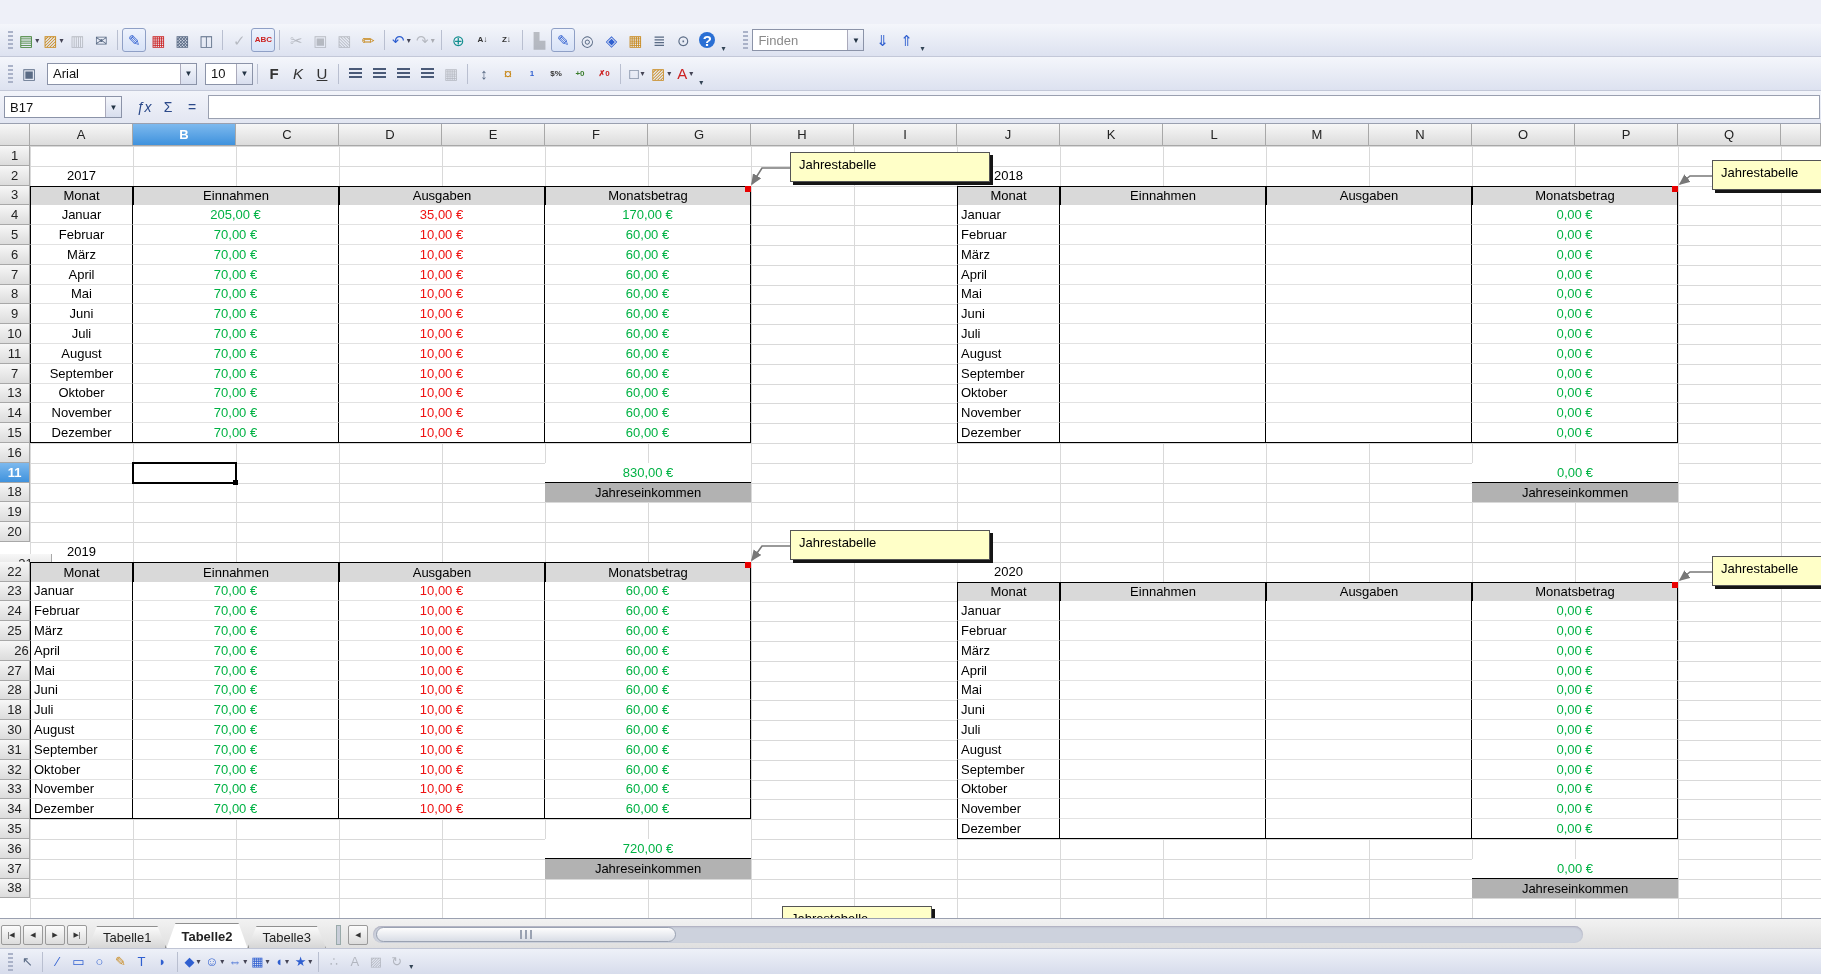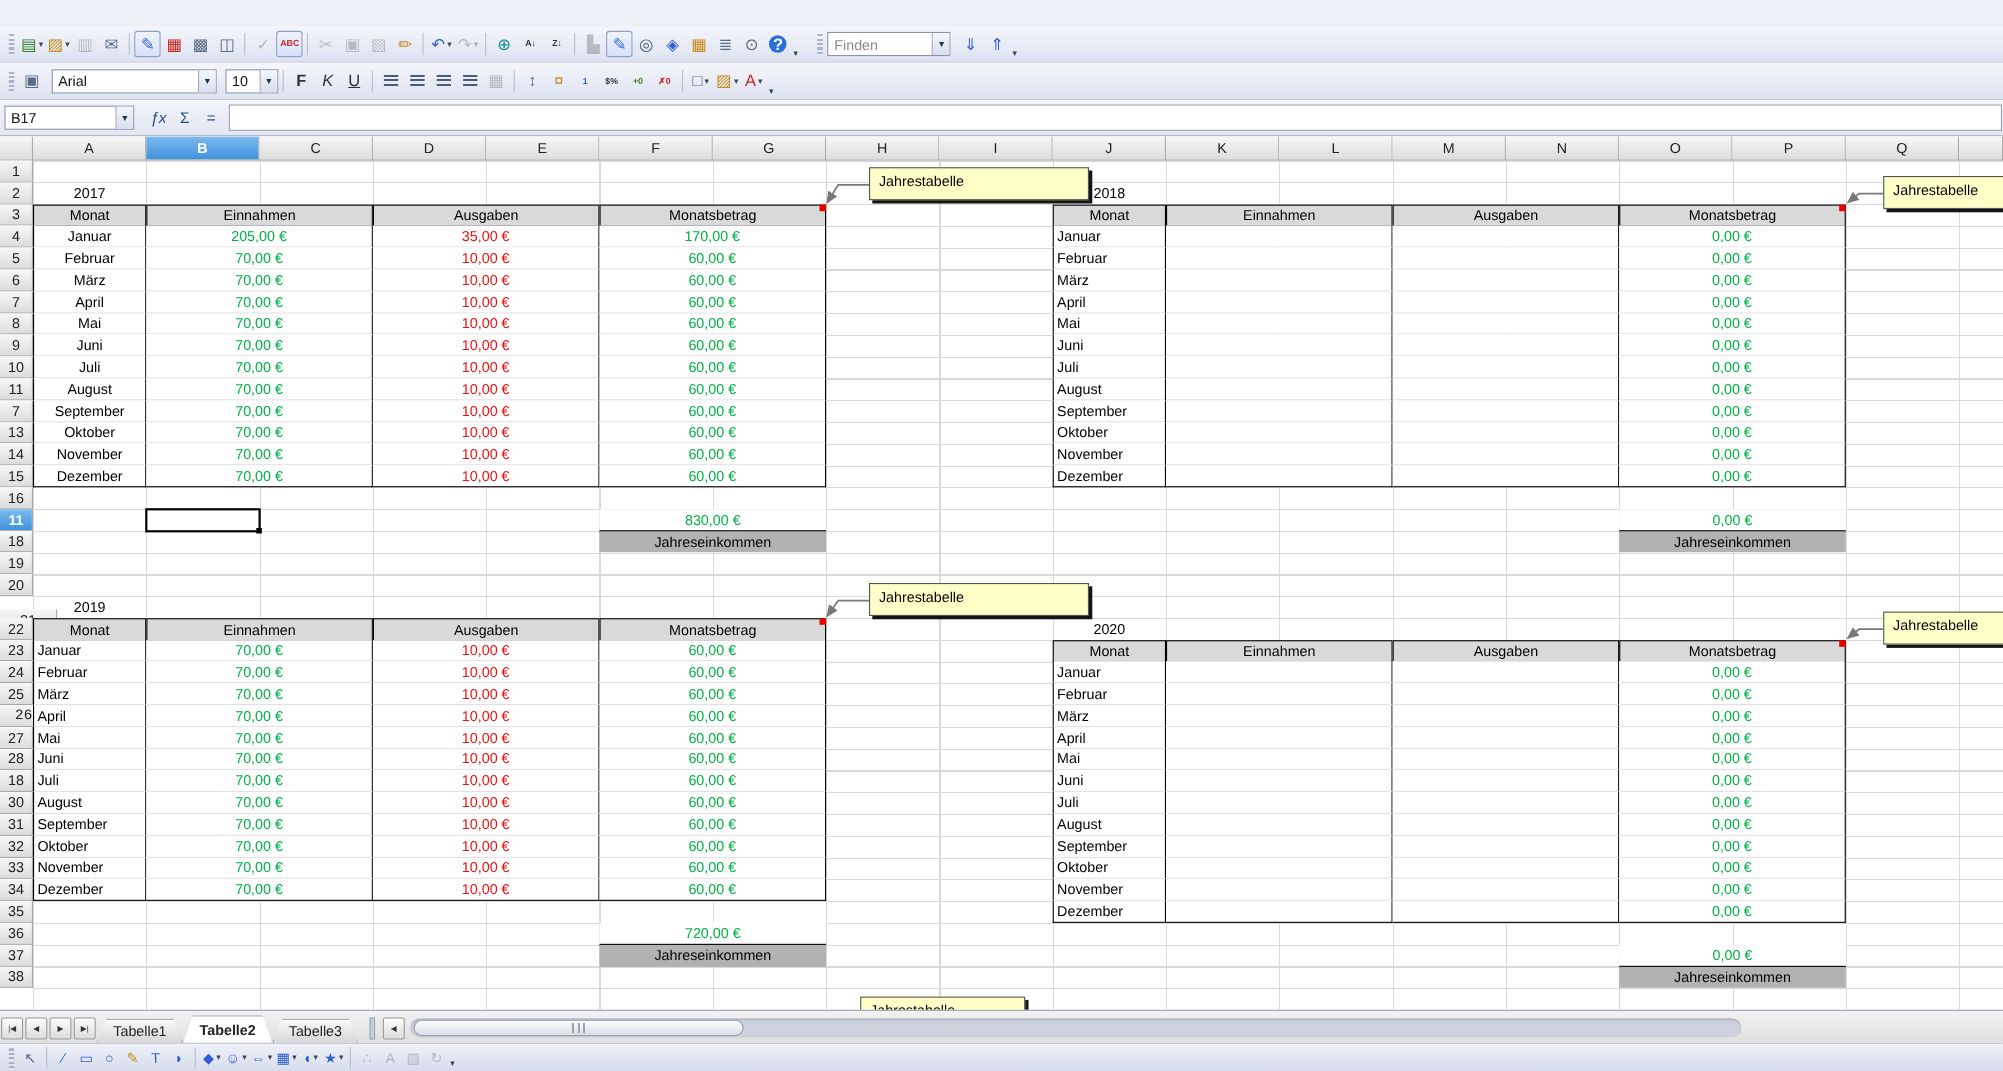--- a/index.html
+++ b/index.html
@@ -372,21 +372,21 @@
       <div class="rowhead" style="left: 0px; top: 319px; width: 30px; height: 19.8px; position: absolute;">16</div>
       <div class="rowhead sel" style="left: 0px; top: 338.8px; width: 30px; height: 19.8px; position: absolute;">11</div>
       <div class="rowhead" style="left: 0px; top: 358.6px; width: 30px; height: 19.8px; position: absolute;">18</div>
       <div class="rowhead" style="left: 0px; top: 378.4px; width: 30px; height: 19.8px; position: absolute;">19</div>
       <div class="rowhead" style="left: 0px; top: 398.2px; width: 30px; height: 19.8px; position: absolute;">20</div>
       <div class="rowhead" style="left: 0px; top: 418px; width: 52px; height: 19.8px; position: absolute; margin-top: 12px;">21</div>
       <div class="rowhead" style="left: 0px; top: 437.8px; width: 30px; height: 19.8px; position: absolute;">22</div>
       <div class="rowhead" style="left: 0px; top: 457.6px; width: 30px; height: 19.8px; position: absolute;">23</div>
       <div class="rowhead" style="left: 0px; top: 477.4px; width: 30px; height: 19.8px; position: absolute;">24</div>
       <div class="rowhead" style="left: 0px; top: 497.2px; width: 30px; height: 19.8px; position: absolute;">25</div>
-      <div class="rowhead" style="left: 0px; top: 517px; width: 44px; height: 19.8px; position: absolute; font-family: Liberation Mono, monospace;">26</div>
+      <div class="rowhead" style="left: 0px; top: 517px; width: 44px; height: 19.8px; position: absolute;">26</div>
       <div class="rowhead" style="left: 0px; top: 536.8px; width: 30px; height: 19.8px; position: absolute;">27</div>
       <div class="rowhead" style="left: 0px; top: 556.6px; width: 30px; height: 19.8px; position: absolute;">28</div>
       <div class="rowhead" style="left: 0px; top: 576.4px; width: 30px; height: 19.8px; position: absolute;">18</div>
       <div class="rowhead" style="left: 0px; top: 596.2px; width: 30px; height: 19.8px; position: absolute;">30</div>
       <div class="rowhead" style="left: 0px; top: 616px; width: 30px; height: 19.8px; position: absolute;">31</div>
       <div class="rowhead" style="left: 0px; top: 635.8px; width: 30px; height: 19.8px; position: absolute;">32</div>
       <div class="rowhead" style="left: 0px; top: 655.6px; width: 30px; height: 19.8px; position: absolute;">33</div>
       <div class="rowhead" style="left: 0px; top: 675.4px; width: 30px; height: 19.8px; position: absolute;">34</div>
       <div class="rowhead" style="left: 0px; top: 695.2px; width: 30px; height: 19.8px; position: absolute;">35</div>
       <div class="rowhead" style="left: 0px; top: 715px; width: 30px; height: 19.8px; position: absolute;">36</div>

